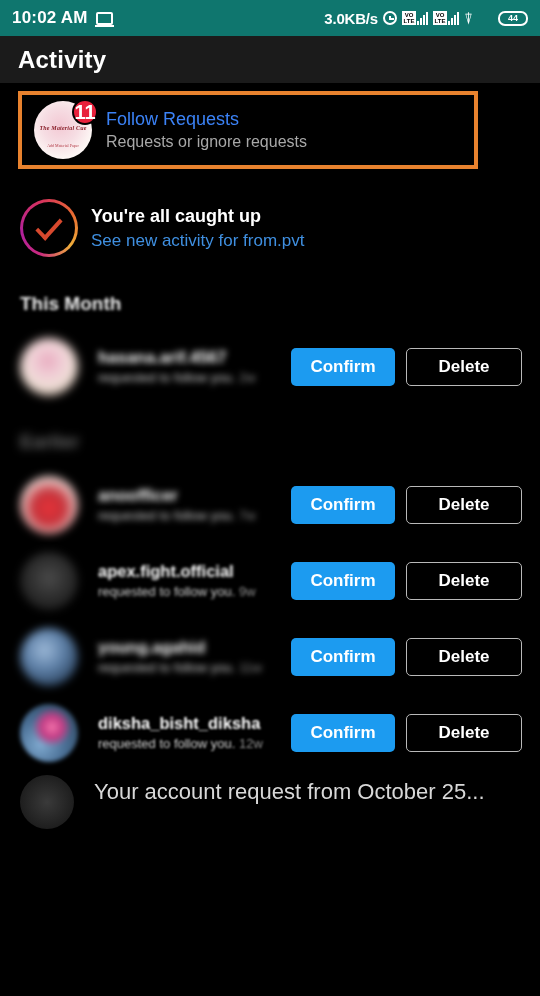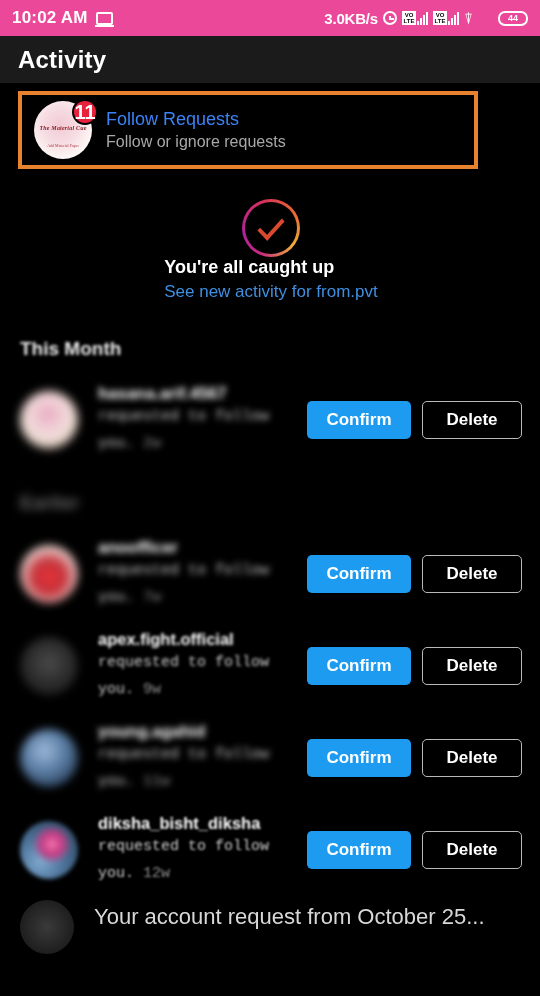--- a/index.html
+++ b/index.html
@@ -7,21 +7,21 @@
   html,body{ background:#000; }
   body{
     width:540px; height:996px; overflow:hidden; position:relative;
     font-family:"Liberation Sans", sans-serif;
     color:#fff; -webkit-font-smoothing:antialiased;
   }
 
   
   .statusbar{
     height:36px; width:100%;
-    background:#ec4899; display:flex; align-items:center;
+    background:#0f766e; display:flex; align-items:center;
     padding:0 12px; position:relative;
   }
   .sb-left{ display:flex; align-items:center; gap:8px; }
   .sb-time{ font-size:17px; font-weight:bold; letter-spacing:.2px; color:#fff; }
   .sb-right{ position:absolute; right:12px; display:flex; align-items:center; gap:5px; }
   .sb-net{ font-size:15px; font-weight:bold; color:#fff; letter-spacing:-.2px; }
   .icn{ display:inline-flex; align-items:center; justify-content:center; }
   .cast-icon{ width:17px; height:13px; border:2px solid #fff; border-radius:2px; position:relative; }
   .cast-icon:after{ content:""; position:absolute; left:-3px; right:-3px; bottom:-4px; height:2px; background:#fff; }
   .alarm{ width:14px;height:14px;border:2px solid #fff;border-radius:50%;position:relative;}
@@ -76,21 +76,21 @@
     position:absolute; top:-2px; right:-6px;
     min-width:26px; height:26px; border-radius:50%;
     background:#e8213c; color:#fff; font-size:20px; font-weight:bold;
     display:flex; align-items:center; justify-content:center;
     border:2px solid #000;
   }
   .fr-txt .t1{ font-size:18px; font-weight:500; color:#3b82f6; margin-bottom:3px; }
   .fr-txt .t2{ font-size:16px; color:#a8a8a8; }
 
   
-  .caught{ display:flex; align-items:center; gap:0; padding:22px 18px 10px 20px;flex-direction:column; }
+  .caught{ display:flex; align-items:center; gap:13px; padding:22px 18px 10px 20px; }
   .check-circle{
     width:58px;height:58px;border-radius:50%;flex:0 0 auto;position:relative;
     background:conic-gradient(from 200deg, #c9297f 0deg, #b1219b 60deg, #d6305f 140deg,
                #e96a31 220deg, #efae3a 290deg, #c9297f 360deg);
     display:flex;align-items:center;justify-content:center;
   }
   .check-circle:before{
     content:""; position:absolute; inset:3px; border-radius:50%; background:#000;
   }
   .check-mark{
@@ -108,31 +108,31 @@
   .blur-heavy{ filter:blur(5px); color:#6e6e6e; }
 
   
   .row{
     display:flex; align-items:center; padding:9px 18px 9px 20px; gap:20px;
     min-height:72px;
   }
   .row .avatar{ width:58px; height:58px; }
   .row-txt{ flex:1 1 auto; min-width:0; padding-right:6px; }
   .row-txt .name{ font-size:16.5px; font-weight:bold; color:#fff; line-height:20px; }
-  .row-txt .meta{ font-size:15px; color:#cfcfcf; line-height:27px;font-family:Liberation Mono, monospace; }
+  .row-txt .meta{ font-size:13px; color:#cfcfcf; line-height:21px; }
   .row-txt .meta .age{ color:#8e8e8e; }
   .btns{ display:flex; align-items:center; gap:11px; flex:0 0 auto; }
   .btn-confirm{
     background:#1c9bf0; color:#fff; font-size:17px; font-weight:bold;
     border:none; border-radius:5px; padding:9px 0; width:104px; text-align:center;
     font-family:"Liberation Sans", sans-serif;
   }
   .btn-delete{
     background:transparent; color:#fff; font-size:17px; font-weight:bold;
-    border:1.6px solid #b9b9b9; border-radius:5px; padding:8px 0; width:100px;
+    border:1.6px solid #b9b9b9; border-radius:5px; padding:8px 0; width:116px;
     text-align:center; font-family:"Liberation Sans", sans-serif;
   }
 
   
   .av1{ background:radial-gradient(circle at 48% 40%, #e8a9bd 0%, #f0cdd6 30%, #efe0d6 60%, #6e5a4c 90%, #2a2320 100%); filter:blur(5px); }
   .av2{ background:radial-gradient(circle at 50% 55%, #e8333a 0%, #c43038 35%, #e9d8d4 70%, #3a2c2b 100%); filter:blur(4.5px); }
   .av3{ background:radial-gradient(circle at 50% 45%, #4a4a4a 0%, #2e2e2e 45%, #1b1b1b 80%, #101010 100%); filter:blur(4px); }
   .av4{ background:radial-gradient(circle at 42% 38%, #9db9d8 0%, #5d7fa6 40%, #2f4763 75%, #16222f 100%); filter:blur(4px); }
   .av5{ background:
       radial-gradient(circle at 55% 40%, #f06fa8 0%, #c23f86 22%, transparent 42%),
@@ -197,21 +197,21 @@
 
   <div class="fr-wrap">
     <div class="fr-box">
       <div class="avatar av-fr">
         <span class="logo-t">The Material Cue</span>
         <span class="logo-b">Add Material Paper</span>
         <span class="badge">11</span>
       </div>
       <div class="fr-txt">
         <div class="t1">Follow Requests</div>
-        <div class="t2">Follow or ignore requests</div>
+        <div class="t2">Requests or ignore requests</div>
       </div>
     </div>
   </div>
 
   <div class="caught">
     <div class="check-circle">
       <span class="check-mark"></span>
     </div>
     <div>
       <div class="c1">You're all caught up</div>

